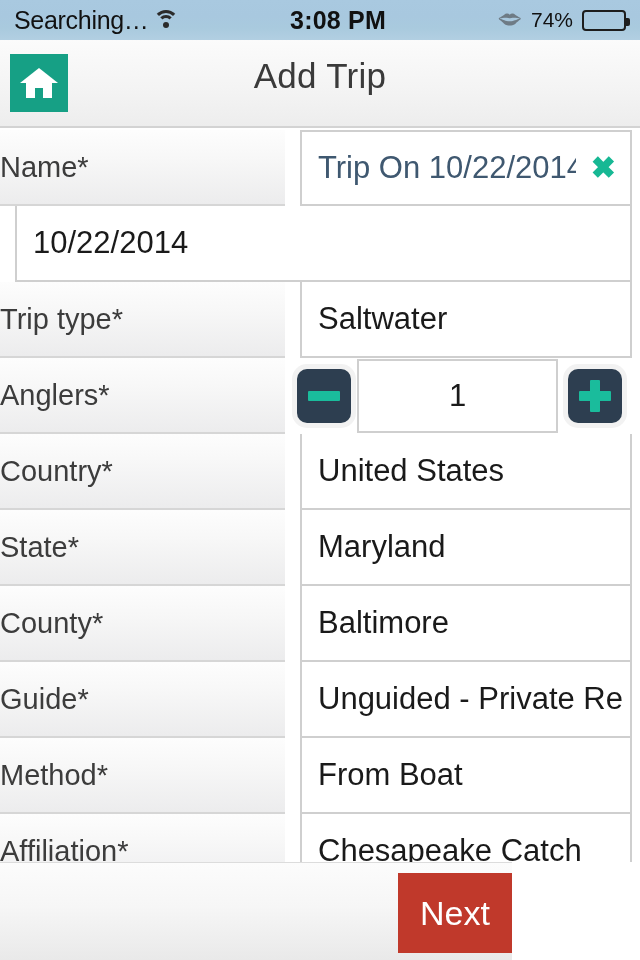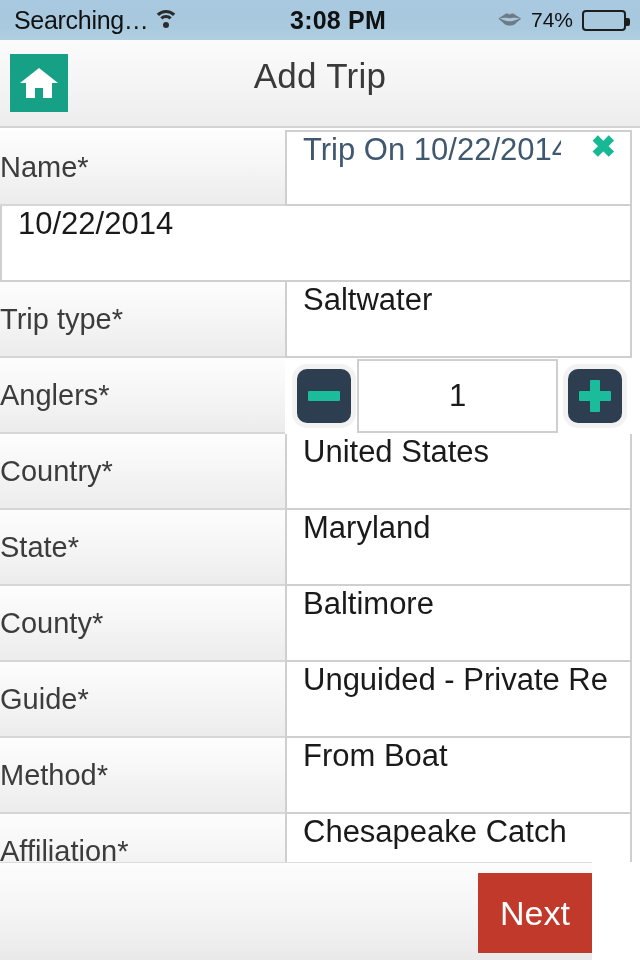--- a/index.html
+++ b/index.html
@@ -93,25 +93,26 @@
     border-bottom:2px solid #d6d6d6;
     display:flex; align-items:center;
     padding-left:0;
     font-size:29px; color:#3c3c3c;
   }
   .row .value {
     flex:1 1 auto; margin-right:8px;
     background:#ffffff;
     border:2px solid #cfcfcf;
     border-top:none;
-    display:flex; align-items:flex-start;
+    display:flex; align-items:center;
     padding:0 8px 0 16px;
     font-size:31px; color:#1a1a1a;
     overflow:hidden; white-space:nowrap;
     cursor:pointer;
+    margin-left:15px;
   }
   .row:first-child .value { border-top:2px solid #cfcfcf; }
   .row .value .vtext { overflow:hidden; white-space:nowrap; display:block; }
 
   
   .row.name-row .value {
     color:#3f5870; justify-content:space-between; padding-right:14px;
   }
   .row.name-row .vtext { max-width:258px; }
   .clear-x {
@@ -143,21 +144,21 @@
   .qty-input {
     flex:1 1 auto; height:74px; background:#ffffff;
     border:2px solid #cfcfcf;
     display:flex; align-items:center; justify-content:center;
     font-size:31px; color:#1a1a1a; cursor:text;
   }
   .stepper-gap { flex:0 0 auto; width:4px; }
 
   
   .footer {
-    position:absolute; left:0; top:862px; width:592px; height:98px;
+    position:absolute; left:0; top:862px; width:512px; height:98px;
     background:linear-gradient(180deg,#fcfcfc 0%,#f6f6f6 45%,#e9e9e9 100%);
     border-top:1px solid #dcdcdc;
   }
   .next-btn {
     position:absolute; right:0px; top:10px;
     width:114px; height:80px;
     background:#c0392b;
     color:#ffffff; font-size:34px;
     display:flex; align-items:center; justify-content:center;
     cursor:pointer;

